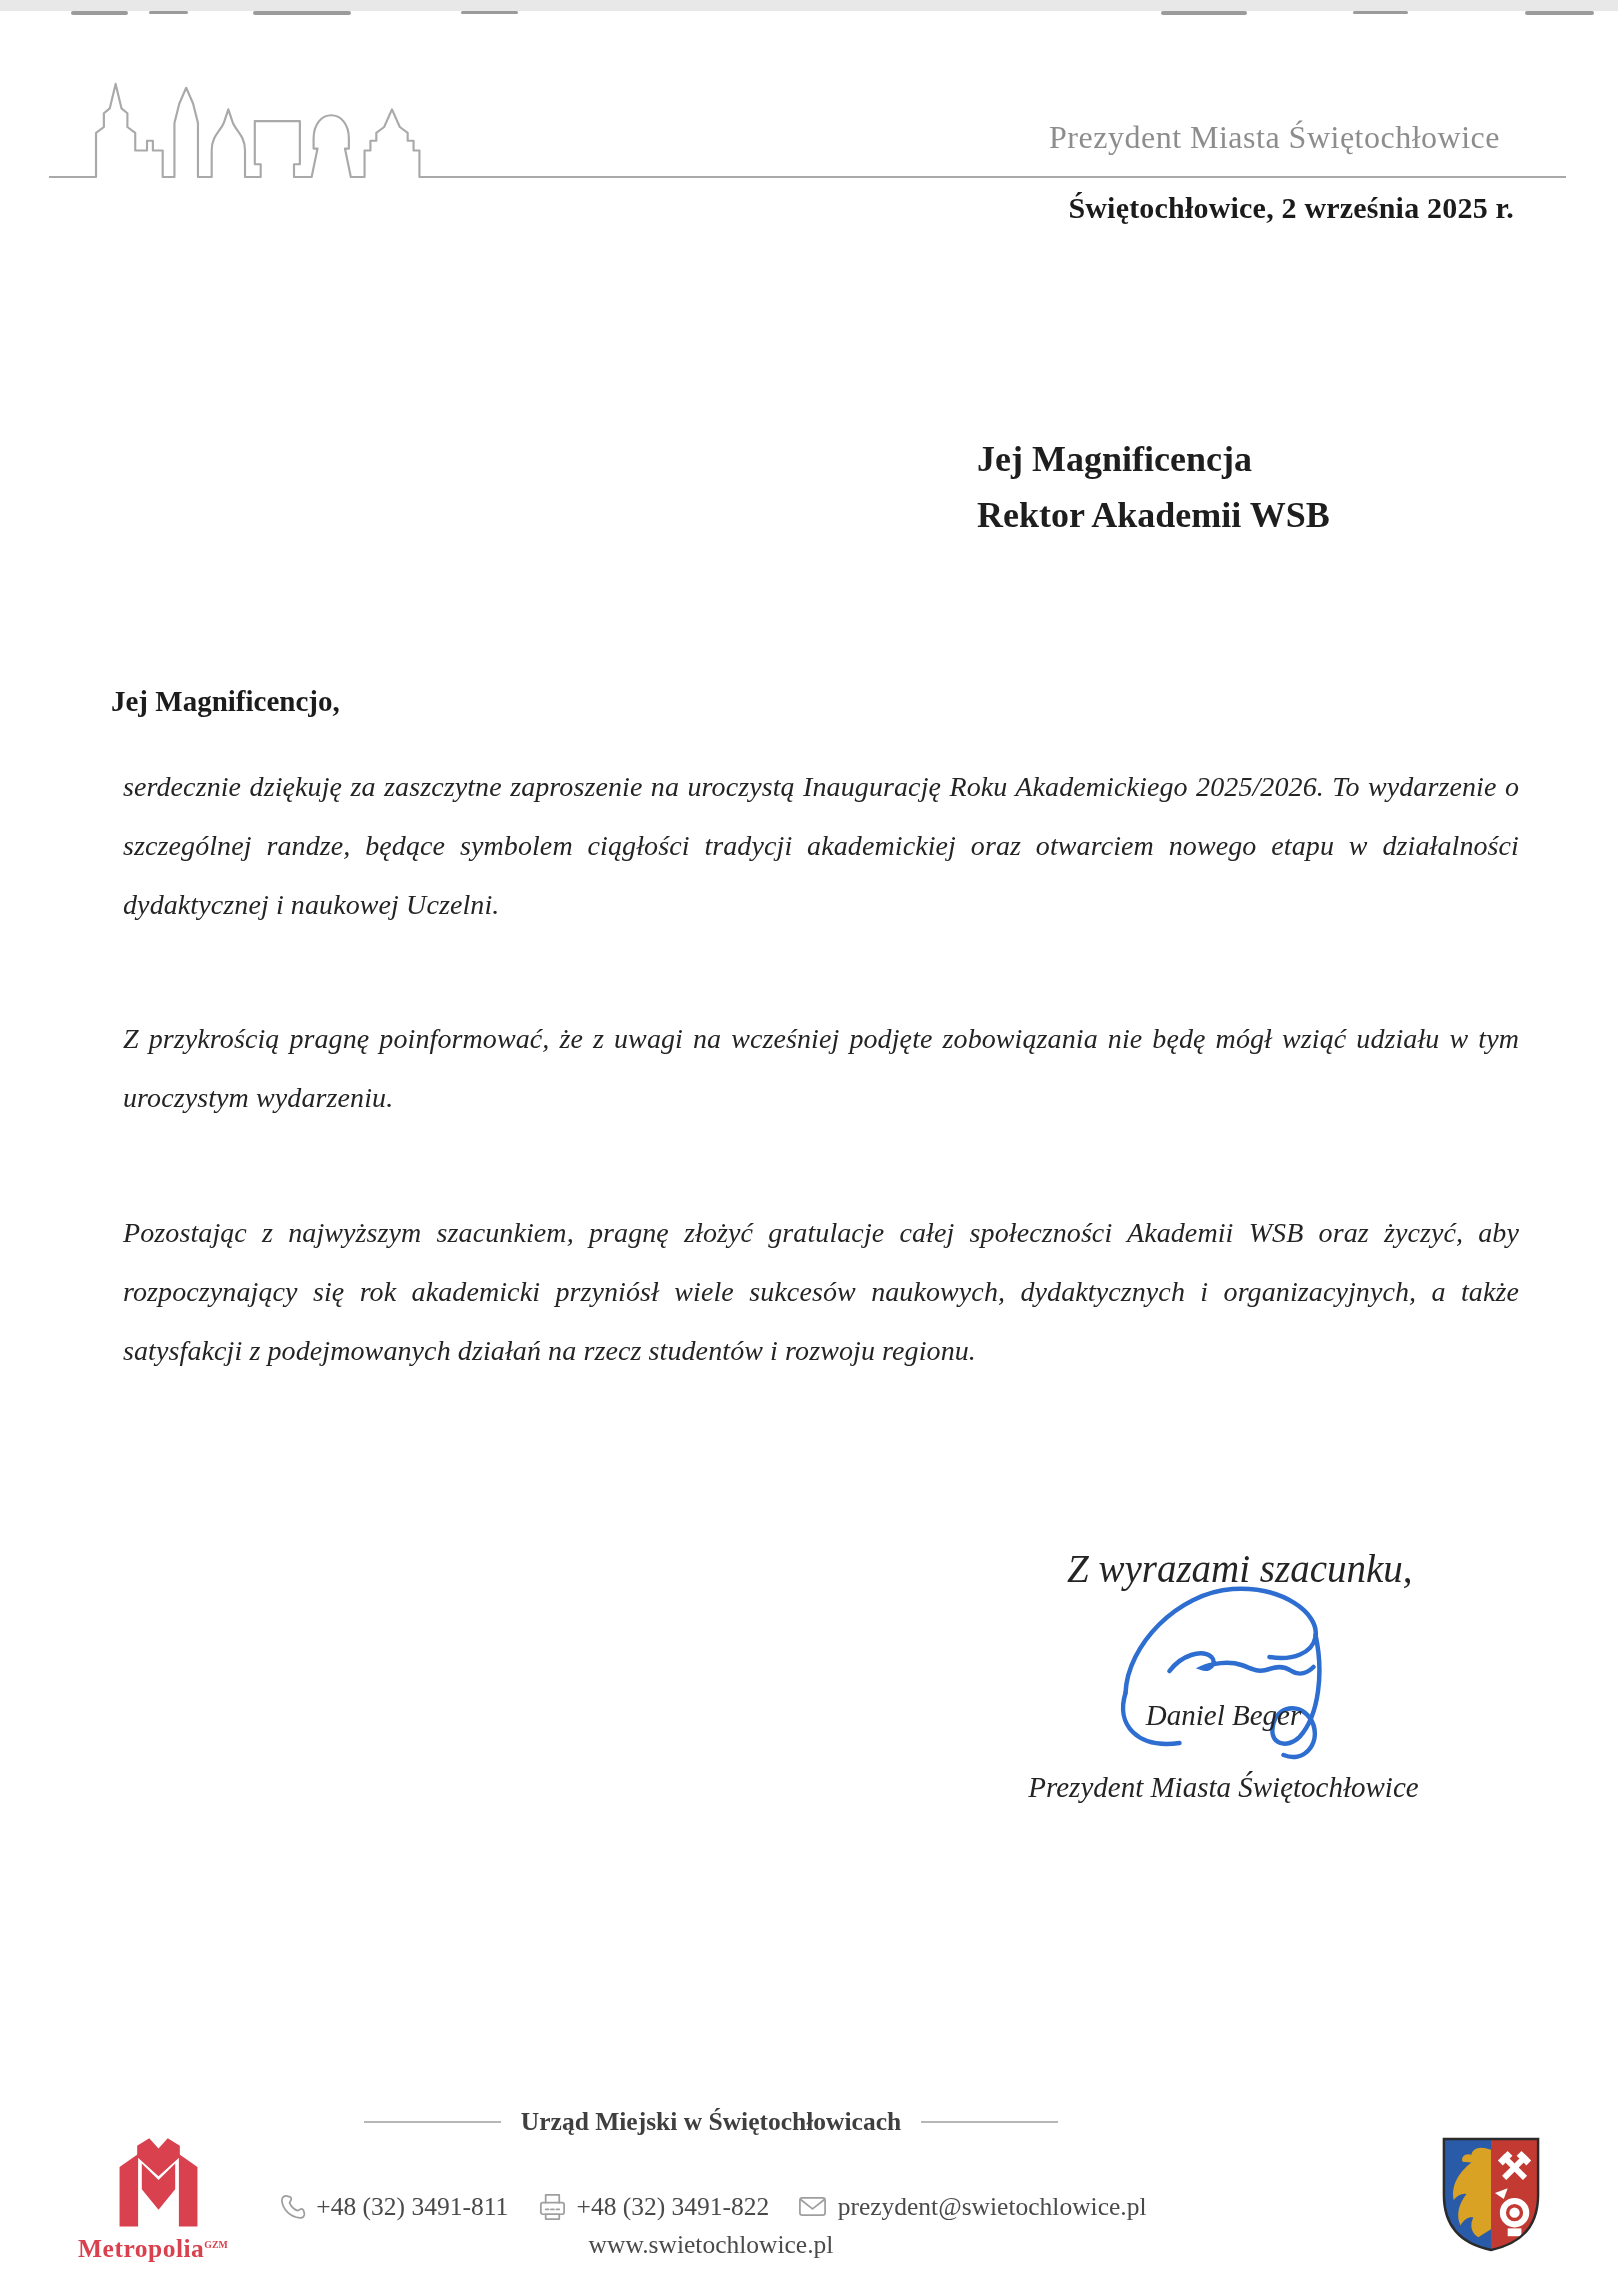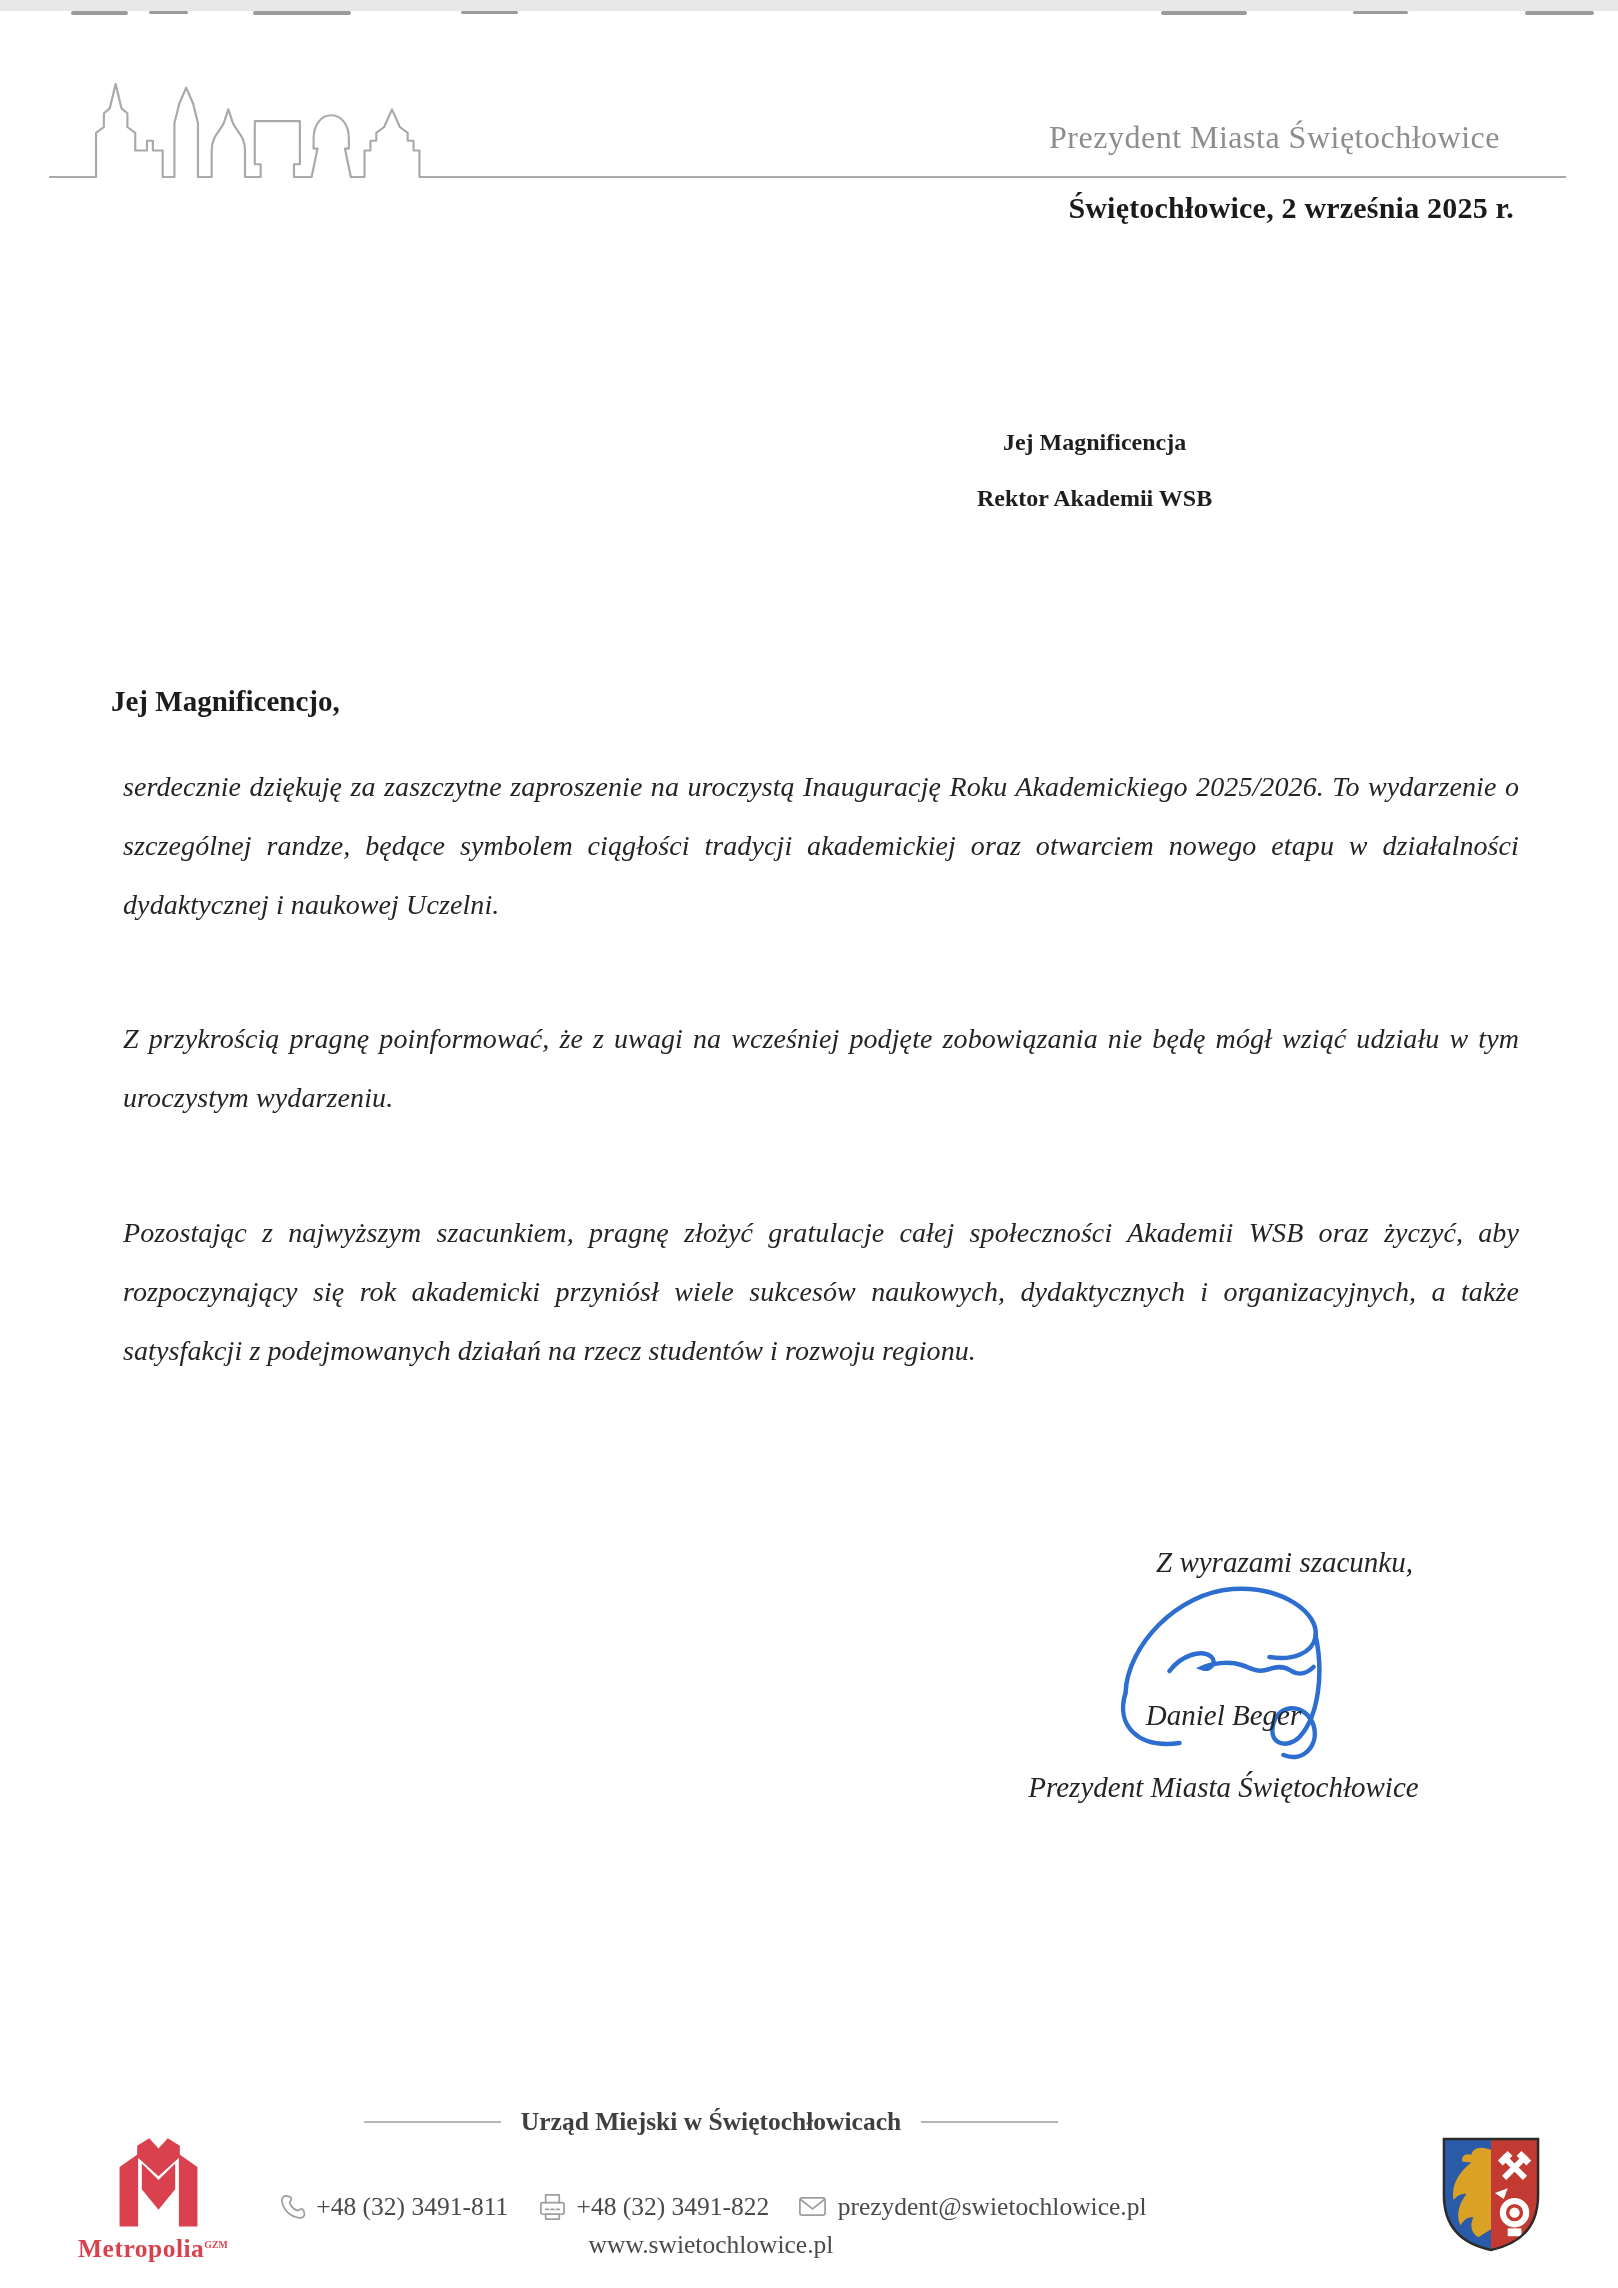--- a/index.html
+++ b/index.html
@@ -21,42 +21,42 @@
     position:absolute;top:108px;right:118px;
     font-size:32px;color:#8d8d8d;letter-spacing:0.5px;font-weight:400;
   }
   .date-line{
     position:absolute;top:180px;right:104px;
     font-size:30px;font-weight:700;color:#1b1b1b;letter-spacing:0.2px;
   }
 
   
   .recipient{
-    position:absolute;left:977px;top:403px;
-    font-size:24px;font-weight:700;color:#1e1e1e;line-height:56px;text-align:center;
+    position:absolute;left:977px;top:420px;
+    font-size:36px;font-weight:700;color:#1e1e1e;line-height:56px;
   }
 
   .salutation{
     position:absolute;left:111px;top:674px;
     font-size:29px;font-weight:700;color:#1c1c1c;
   }
 
   .para{
     position:absolute;left:123px;width:1396px;
     font-size:28px;line-height:59px;font-style:italic;color:#242424;
     text-align:justify;letter-spacing:0.1px;
   }
   .para-1{top:746px;}
   .para-2{top:998px;}
   .para-3{top:1192px;}
 
   
   .valediction{
-    position:absolute;top:1535px;left:1156px;
-    font-size:29px;font-style:italic;color:#242424;
+    position:absolute;top:1535px;left:1067px;
+    font-size:39px;font-style:italic;color:#242424;
   }
   .signature{position:absolute;left:1106px;top:1564px;width:243px;height:200px;}
   .signer-name{
     position:absolute;top:1688px;left:1096px;width:255px;text-align:center;
     font-size:29px;font-style:italic;color:#242424;
   }
   .signer-title{
     position:absolute;top:1760px;left:998px;width:451px;text-align:center;
     font-size:29px;font-style:italic;color:#242424;
   }

